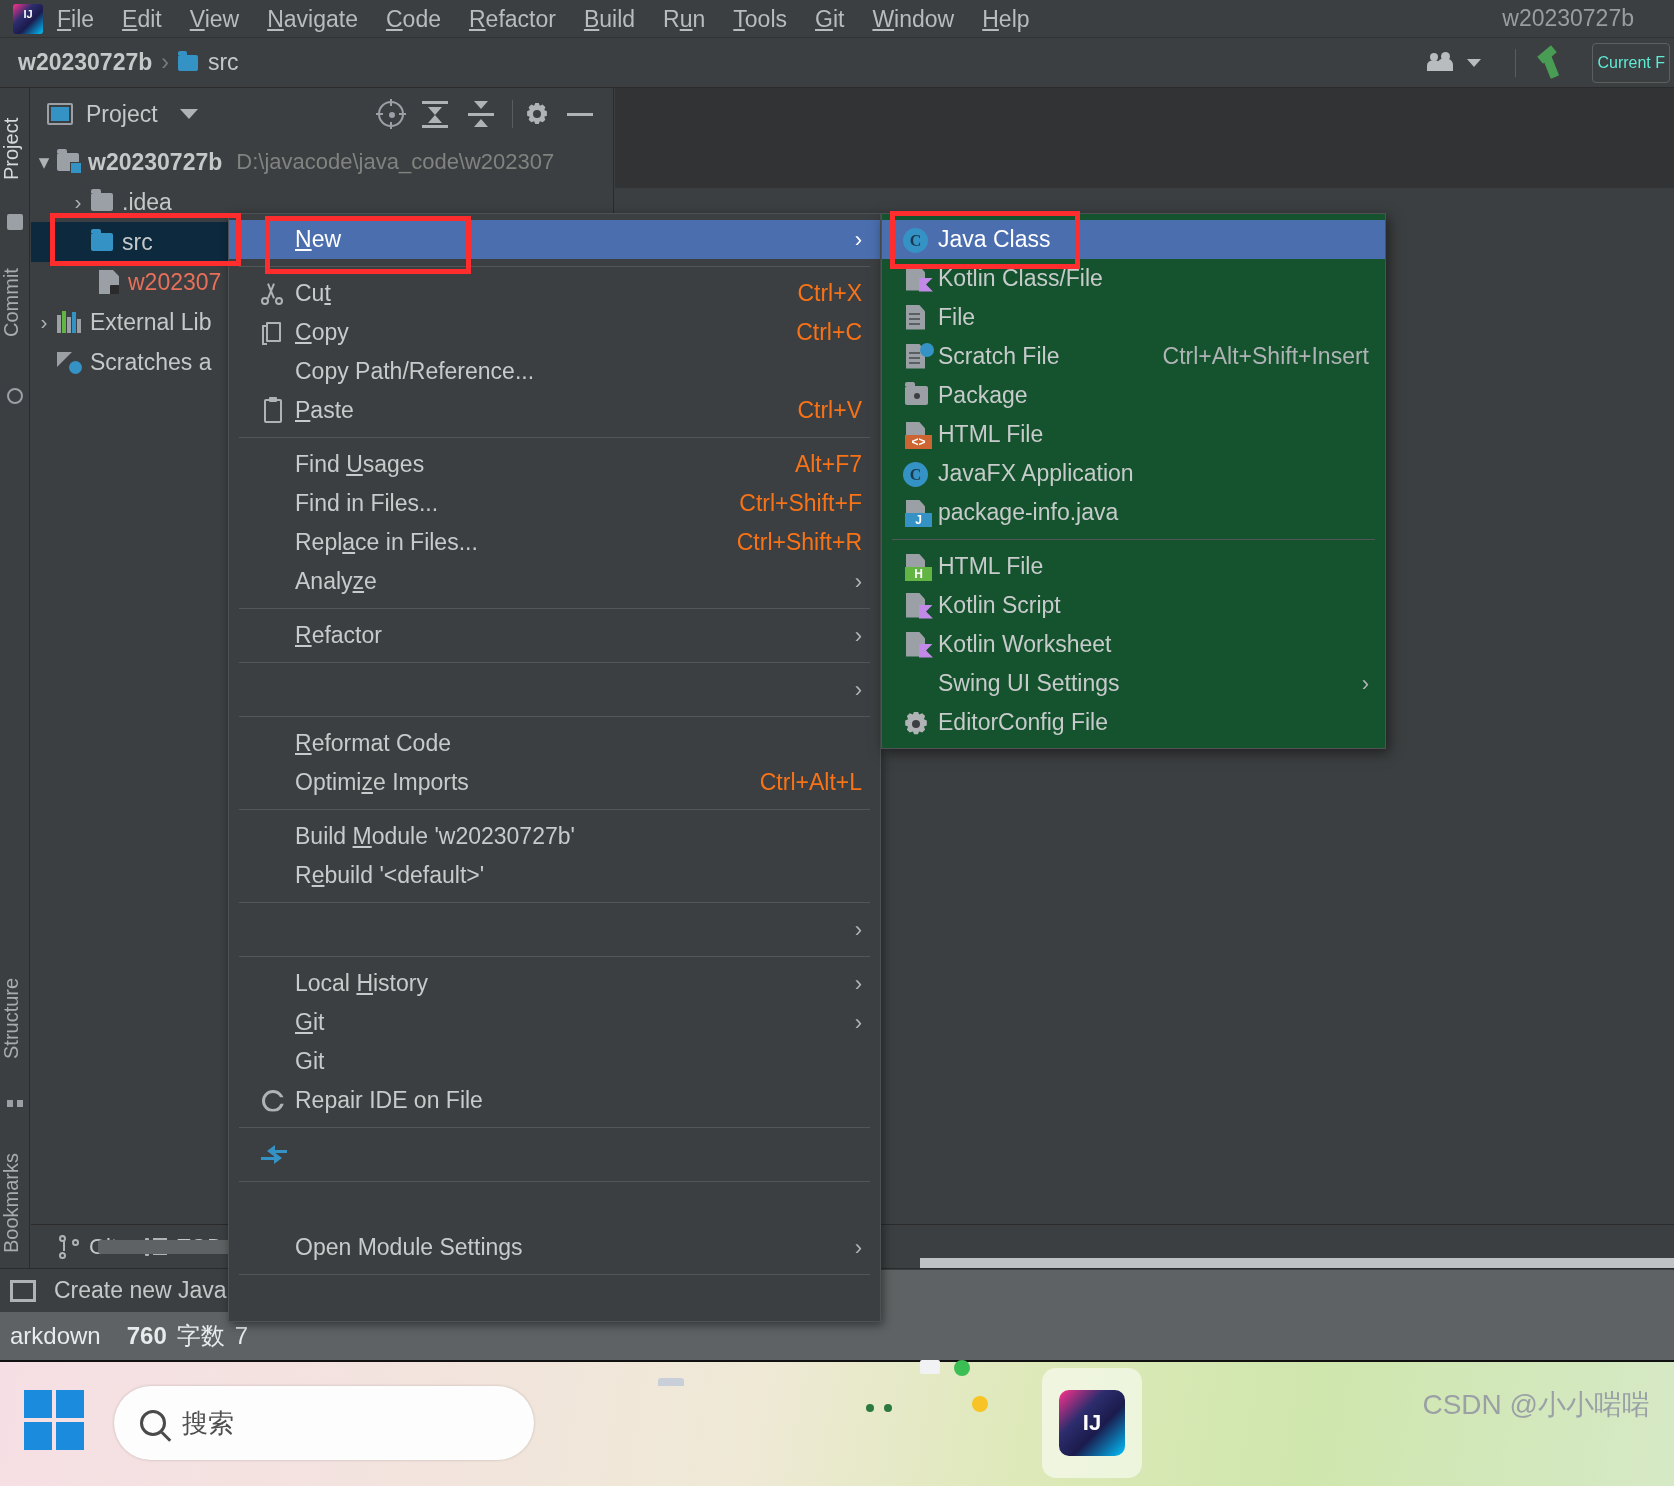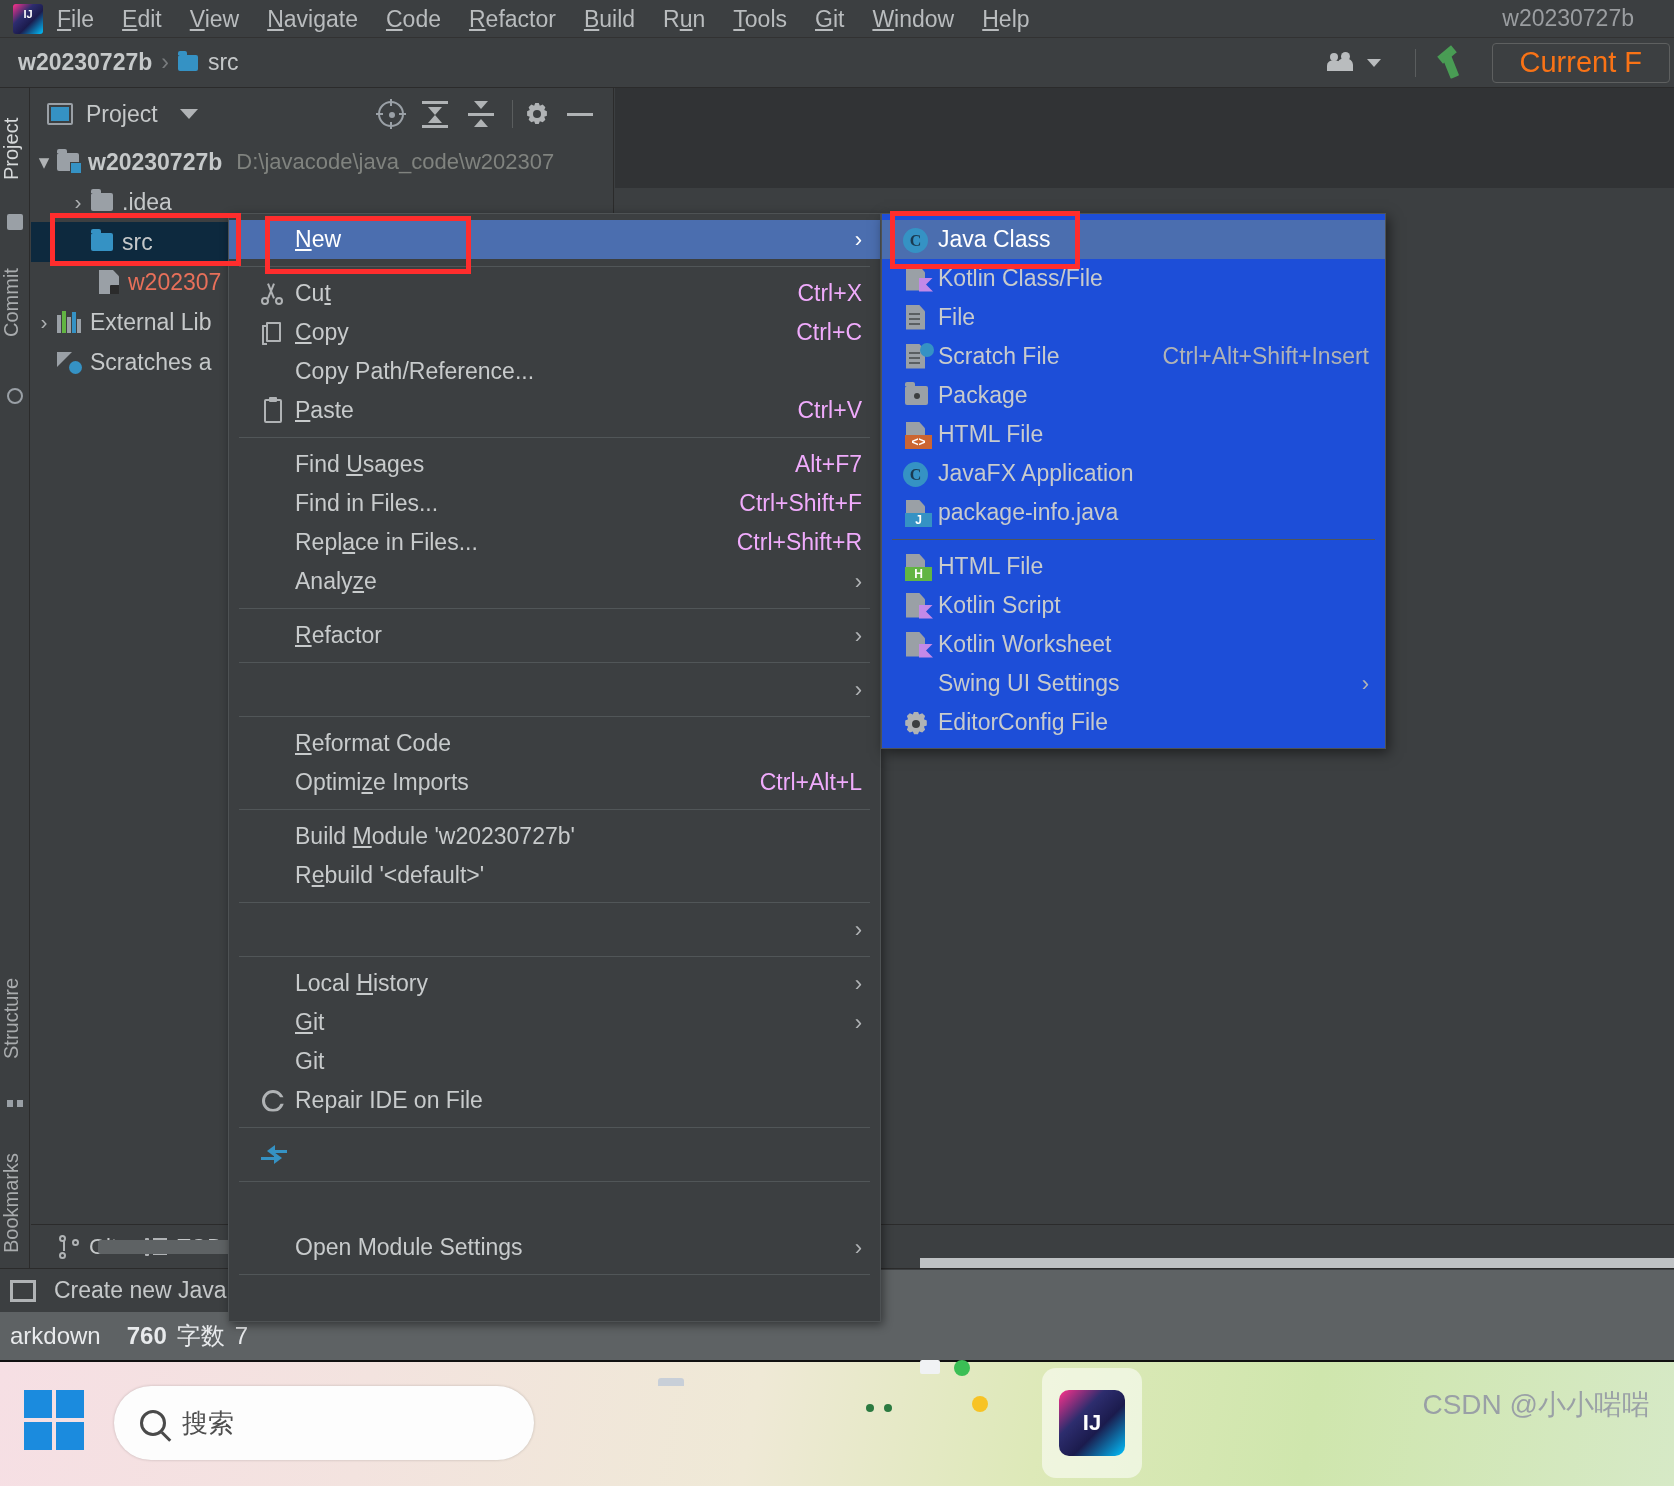--- a/index.html
+++ b/index.html
@@ -76,22 +76,22 @@
   }
   .vdiv { width: 1px; height: 28px; background: #5a5d5e; margin: 0 16px; }
   #hammer-icon { width: 42px; height: 34px; position: relative; margin-right: 18px; }
   #hammer-icon i {
     position: absolute; background: #499c54; display: block;
   }
   #hammer-icon .hh { left: 6px; top: 4px; width: 18px; height: 9px; transform: rotate(-40deg); }
   #hammer-icon .hb { left: 14px; top: 8px; width: 9px; height: 24px; transform: rotate(-22deg); border-radius: 1px;}
   #runconfig-box {
     height: 40px; border: 1px solid #5e6060; border-radius: 4px;
-    display: flex; align-items: center; padding: 0 27px; margin-right: 4px;
-    font-size: 29px; color: #f97316; white-space: nowrap; overflow: hidden;
+    display: flex; align-items: center; padding: 0 4px; margin-right: 4px;
+    font-size: 16px; color: #5eead4; white-space: nowrap; overflow: hidden;
   }
 
   
   #toolstrip {
     position: absolute; left: 0; top: 88px; width: 30px; bottom: 0;
     background: #3c3f41; border-right: 1px solid #2b2b2b;
   }
   .vtab {
     position: absolute; left: 0; width: 30px;
     writing-mode: vertical-rl; transform: rotate(180deg);
@@ -281,21 +281,21 @@
     box-shadow: 2px 3px 9px rgba(0,0,0,.45);
   }
   .mrow {
     height: 39px; display: flex; align-items: center; padding: 0 18px 0 30px;
     white-space: nowrap; position: relative;
   }
   .mrow.hl { background: #4b6eaf; color: #ffffff; }
   .micon { width: 36px; flex: none; position: relative; height: 26px; }
   .mlabel { flex: 1; }
   .mlabel .mn { text-decoration: underline; }
-  .mkey { color: #f0abfc; margin-left: 30px; }
+  .mkey { color: #f97316; margin-left: 30px; }
   .marrow {
     color: #b0b3b5; font-size: 22px; margin-left: 24px; width: 16px; text-align: right;
   }
   .mrow.hl .marrow { color: #ffffff; }
   .msep { height: 1px; background: #515658; margin: 7px 10px; }
 
   
   .ic-scissors { position:absolute; left:2px; top:2px; width:22px; height:22px; }
   .ic-scissors::before, .ic-scissors::after {
     content:""; position:absolute; left:9px; top:0; width:2px; height:16px;
@@ -335,21 +335,21 @@
   .ic-compare .t1, .ic-compare .t2 {
     position:absolute; width:0;height:0;border-top:6px solid transparent;
     border-bottom:6px solid transparent;
   }
   .ic-compare .t1 { left:13px; top:6px; border-left:8px solid #3592c4; }
   .ic-compare .t2 { right:12px; top:-1px; border-right:8px solid #3592c4; }
 
   
   #submenu {
     position: absolute; left: 881px; top: 213px; width: 505px;
-    background: #1d4ed8; border: 1px solid #4e5254; z-index: 50;
+    background: #14532d; border: 1px solid #4e5254; z-index: 50;
     font-size: 23px; color: #c8cbcc; padding: 6px 0;
     box-shadow: 3px 4px 12px rgba(0,0,0,.5);
   }
   .srow {
     height: 39px; display: flex; align-items: center; padding: 0 16px 0 18px;
     white-space: nowrap;
   }
   .srow.hl { background: #4b6eaf; color: #ffffff; }
   .sicon { width: 38px; flex: none; height: 28px; position: relative; }
   .slabel { flex: 1; }

